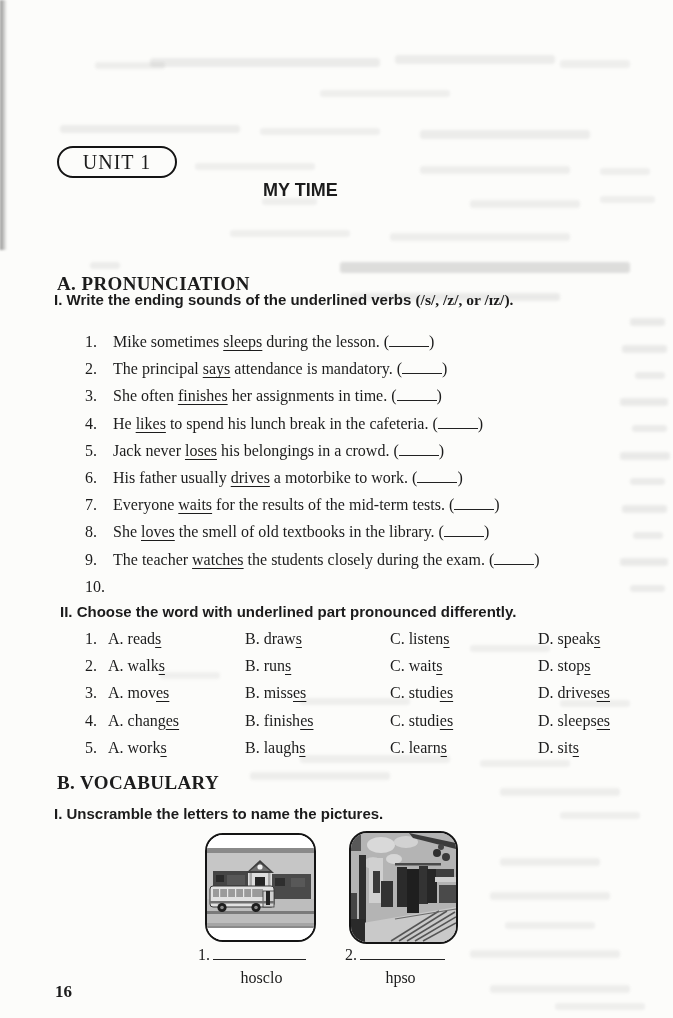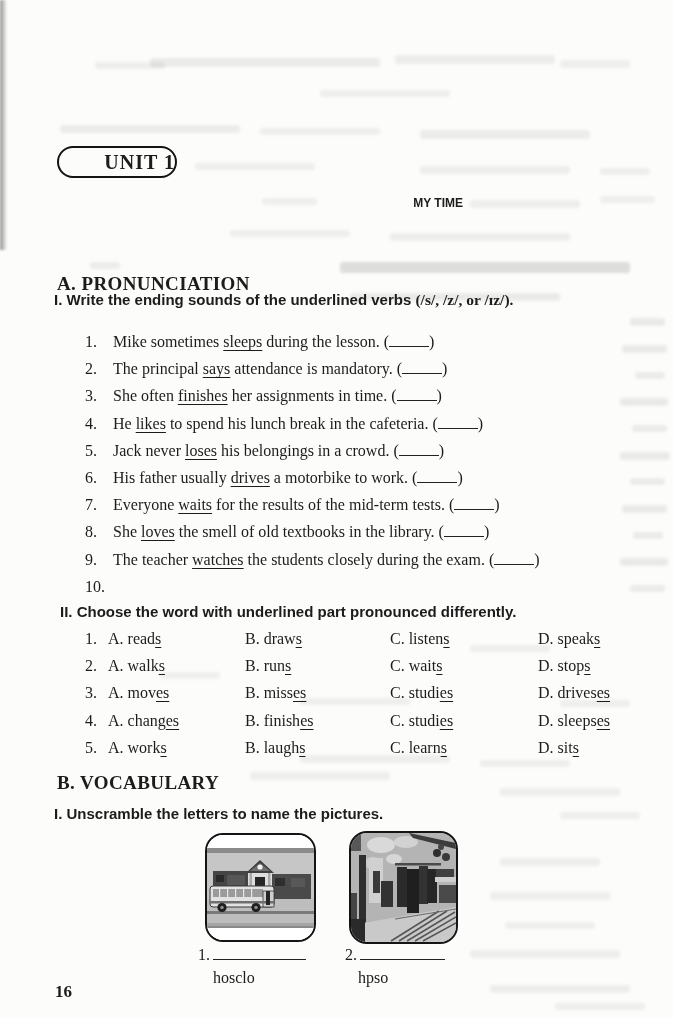--- a/index.html
+++ b/index.html
@@ -9,24 +9,24 @@
     font-family:"Liberation Serif", serif;
   }
   
   .edge-shadow{position:absolute;left:0;top:0;width:7px;height:250px;
     background:linear-gradient(to right, rgba(30,30,30,.5), rgba(30,30,30,0));
     filter:blur(1px);}
   .smudge{position:absolute;background:#8e8e8e;opacity:.15;filter:blur(1.7px);border-radius:3px;}
 
   .unit-badge{position:absolute;left:57px;top:146px;width:116px;height:28px;
     border:2.4px solid #141414;border-radius:16px;
-    display:flex;align-items:center;justify-content:flex-end;
-    font-weight:bold;font-size:20px;letter-spacing:1px;}
-  .page-title{position:absolute;left:263px;top:196px;width:200px;text-align:right;
-    font-family:"Liberation Sans", sans-serif;font-weight:bold;font-size:12px;}
+    display:flex;align-items:center;justify-content:center;
+    font-weight:normal;font-size:20px;letter-spacing:1px;}
+  .page-title{position:absolute;left:263px;top:180px;width:200px;text-align:left;
+    font-family:"Liberation Sans", sans-serif;font-weight:bold;font-size:18px;}
 
   .section-heading{position:absolute;left:57px;font-size:19px;font-weight:bold;letter-spacing:.4px;}
   #heading-a{top:273px;}
   #heading-b{top:772px;}
 
   .instr{position:absolute;font-family:"Liberation Sans", sans-serif;font-weight:bold;font-size:15px;white-space:nowrap;}
   #ex1-instr{left:54px;top:291px;}
   #ex1-instr .note{font-family:"Liberation Serif", serif;font-size:15.5px;}
   #ex2-instr{left:50px;top:603px;margin-left:10px;}
   #exB-instr{left:54px;top:805px;}
@@ -48,21 +48,21 @@
   #fig1{left:205px;top:833px;width:107px;height:105px;}
   #fig2{left:349px;top:831px;width:105px;height:109px;background:#b4b4b4;}
   .pic-frame svg{position:absolute;left:0;top:0;width:100%;height:100%;}
 
   .fig-label{position:absolute;font-size:16px;white-space:nowrap;}
   #lab1{left:198px;top:946px;}
   #lab2{left:345px;top:946px;}
   .fig-label .wblank{display:inline-block;height:1px;border-bottom:1.6px solid #222;vertical-align:baseline;margin-left:3px;}
   #lab1 .wblank{width:93px;}
   #lab2 .wblank{width:85px;}
-  .fig-word{position:absolute;font-size:16px;}
+  .fig-word{position:absolute;font-size:16px;text-align:center;}
   #word1{left:213px;top:969px;width:97px;}
   #word2{left:358px;top:969px;width:85px;}
 
   .page-number{position:absolute;left:55px;top:982px;font-size:17px;font-weight:bold;}
 </style>
 </head>
 <body>
 
 <div class="edge-shadow"></div>
 <div id="smudges">

